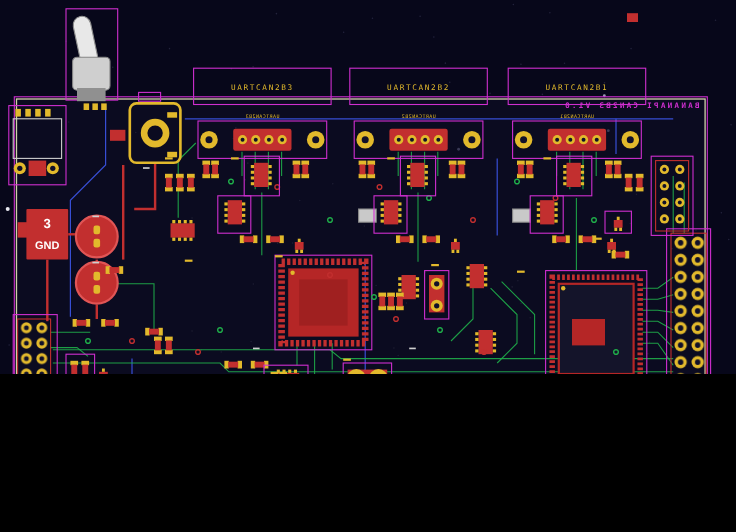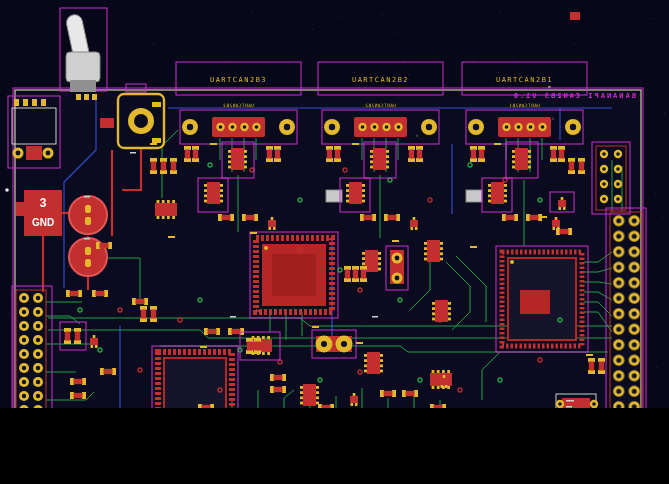--- a/index.html
+++ b/index.html
@@ -8,21 +8,21 @@
     --copper:#c22f2f;
     --pad:#e2b92c;
     --hole:#10102a;
     --courtyard:#cf2fcf;
     --green:#1fae4a;
     --blue:#3c55e8;
     --cyan:#2aa9c9;
     --silk:#cfcfcf;
   }
   html,body{margin:0;padding:0;background:#000;}
-  .stage{position:relative;width:669px;height:408px;background:var(--bg);overflow:hidden;
+  .stage{position:relative;width:669px;height:340px;background:var(--bg);overflow:hidden;
          font-family:"DejaVu Sans Mono",monospace;}
   svg{position:absolute;left:0;top:0;}
   .red{fill:var(--copper);}
   .redl{stroke:var(--copper);fill:none;}
   .pad{fill:var(--pad);}
   .hole{fill:var(--hole);}
   .cy{stroke:var(--courtyard);fill:none;stroke-width:1;}
   .gt{stroke:var(--green);stroke-width:1;fill:none;opacity:.9;}
   .bt{stroke:var(--blue);stroke-width:1.1;fill:none;opacity:.9;}
   .ct{stroke:var(--cyan);stroke-width:1;fill:none;opacity:.75;}

